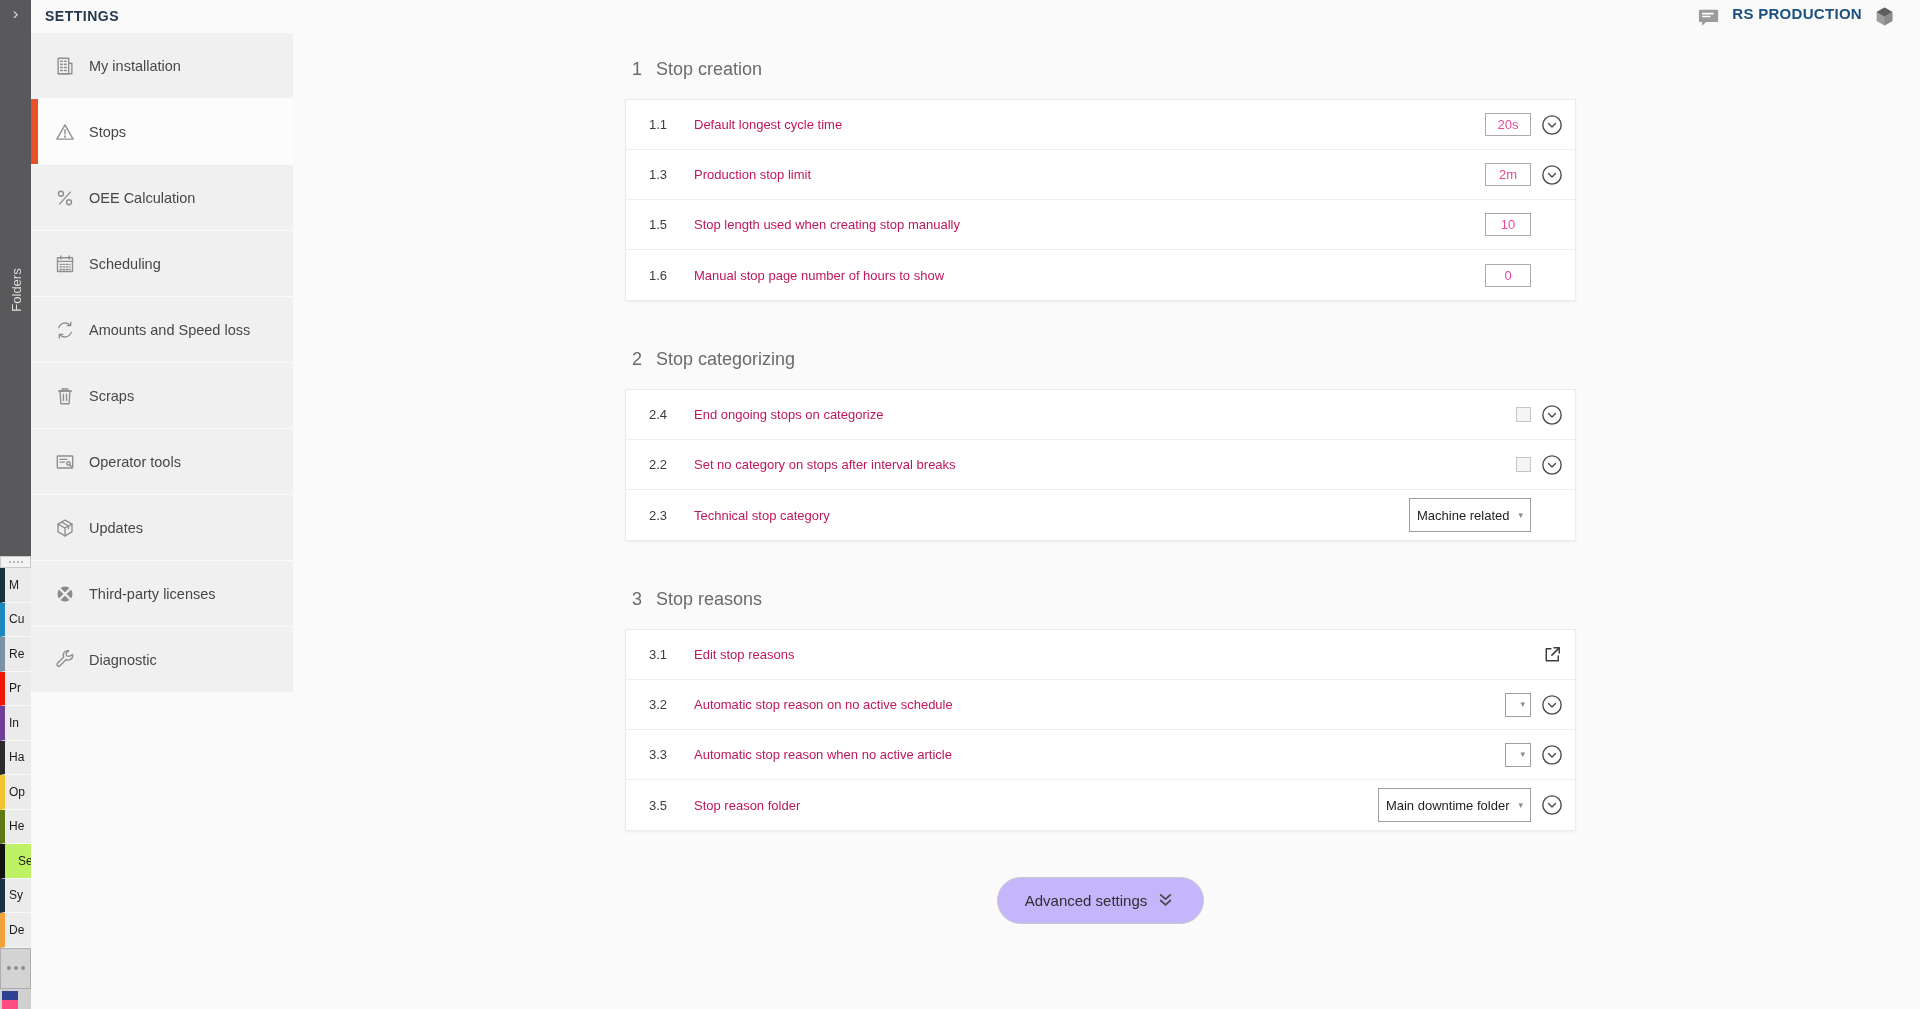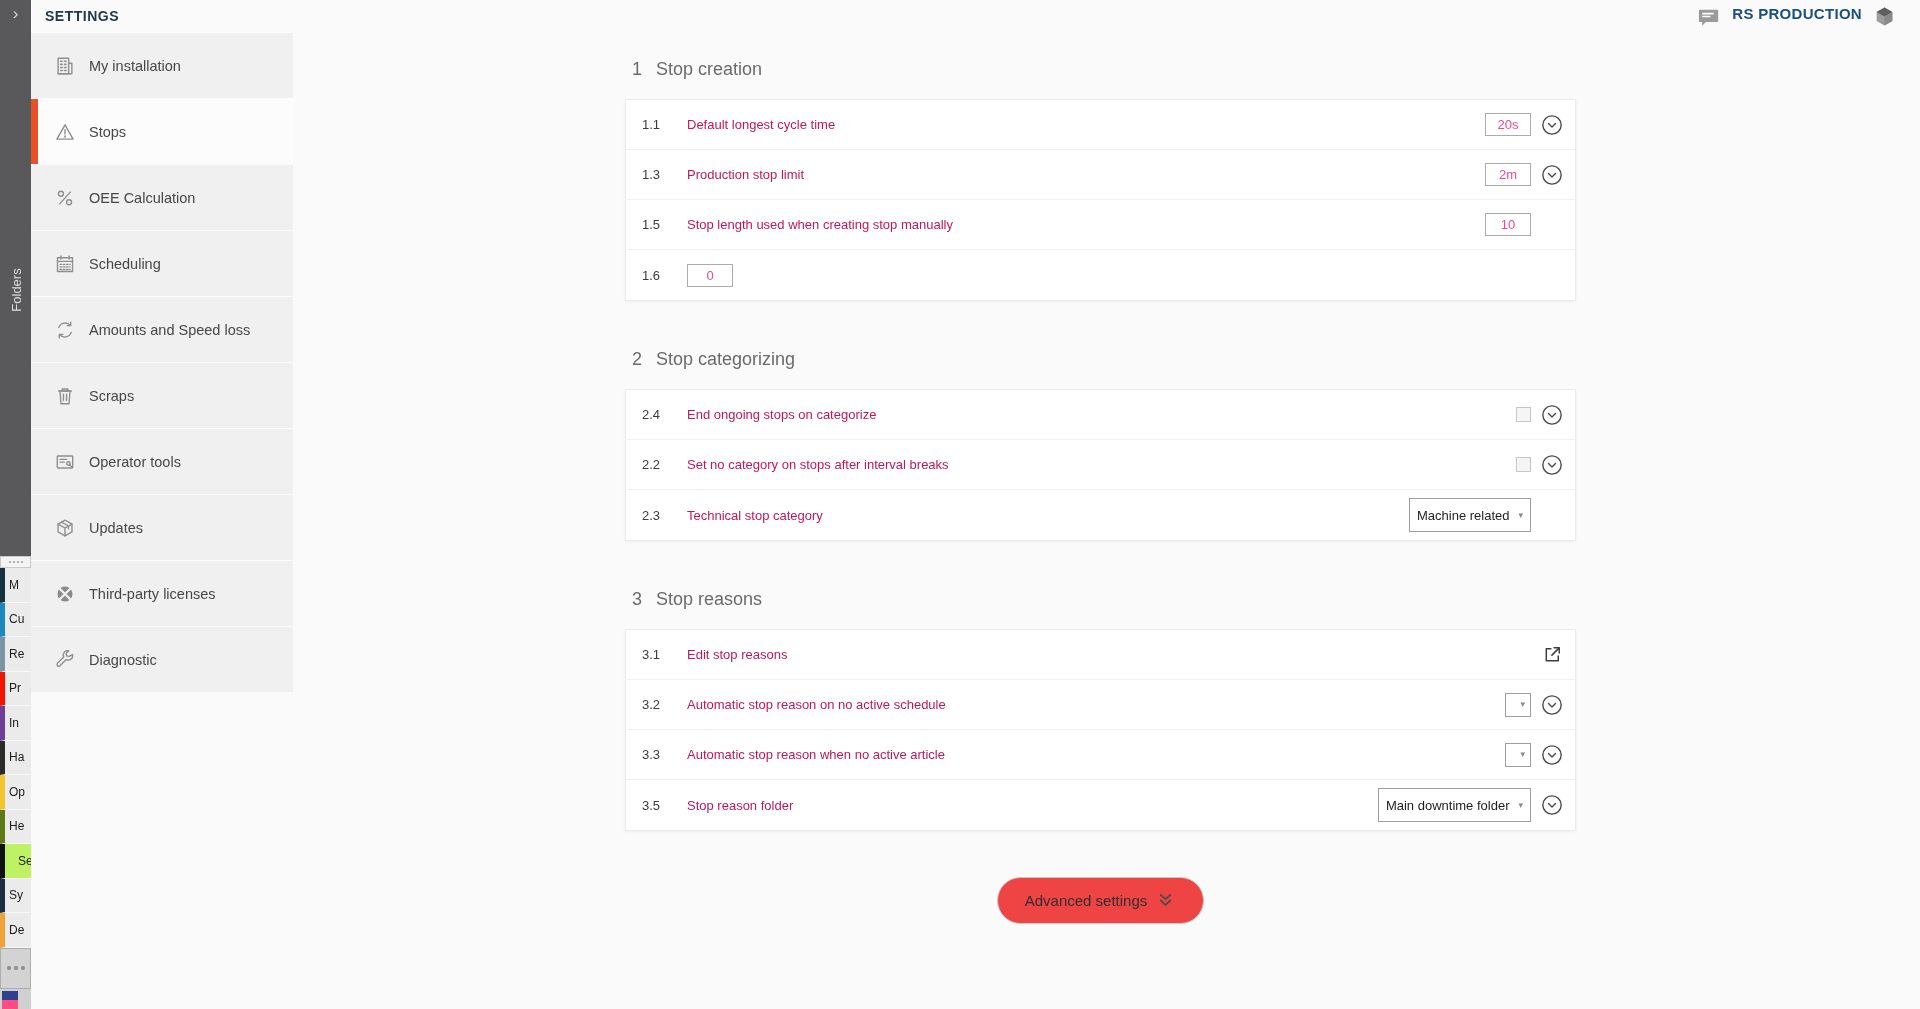--- a/index.html
+++ b/index.html
@@ -87,21 +87,21 @@
   .card {
     background:#fff; border:1px solid #ebebeb;
     box-shadow:0 1px 3px rgba(0,0,0,.05);
     margin-bottom:46px;
   }
   .row {
     height:50px; display:flex; align-items:center;
     padding:0 12px 0 16px; border-bottom:1px solid #efefef;
   }
   .row:last-child { border-bottom:none; }
-  .row-num { width:45px; font-size:13px; color:#3c3c3c; flex:none; }
+  .row-num { width:45px; font-size:13px; color:#3c3c3c; flex:none;margin-left:7px; }
   .row-label { flex:1; font-size:13px; color:#be185d; }
   .row-ctl { display:flex; align-items:center; margin-right:10px; }
   .exp-slot { width:22px; height:22px; flex:none; display:flex; align-items:center; justify-content:center; }
   .exp-slot.active { cursor:pointer; }
   .val-input {
     width:46px; height:23px; border:1px solid #ababab; background:#fff;
     text-align:center; font-size:13px; color:#ec4899; font-family:inherit; padding:0 2px;
   }
   .checkbox { width:15px; height:15px; border:1px solid #c6c6c6; background:#f5f5f5; cursor:pointer; }
   .select {
@@ -109,21 +109,21 @@
     display:flex; align-items:center; padding:16px 7px; gap:9px; cursor:pointer;
   }
   .select-text { font-size:13px; color:#1e1e1e; white-space:nowrap; }
   .caret { font-size:9px; color:#8a8a8a; line-height:1; }
   .select.empty { width:26px; padding:0 5px; justify-content:flex-end; }
 
   .adv-wrap { text-align:center; }
   .adv-btn {
     display:inline-flex; align-items:center; gap:8px;
     height:47px; padding:0 27px;
-    border:1px solid #c9c9c9; border-radius:24px; background:#ef4444;
+    border:1px solid #c9c9c9; border-radius:24px; background:#c4b5fd;
     font-size:15px; color:#2f2f2f; font-family:inherit; cursor:pointer;
   }
 </style>
 </head>
 <body>
 
 <div class="topbar-title">SETTINGS</div>
 <div class="topbar-right">
   <span class="tb-icon">
     <svg viewBox="0 0 26 24" width="24" height="22">
@@ -343,20 +343,21 @@
         <div class="row">
           <span class="row-num">1.5</span>
           <span class="row-label">Stop length used when creating stop manually</span>
           <span class="row-ctl">
             <input class="val-input" value="10" style="">
           </span>
           <span class="exp-slot"></span>
         </div>
         <div class="row">
           <span class="row-num">1.6</span>
+          <span class="row-label">Manual stop page number of hours to show</span>
           <span class="row-ctl">
             <input class="val-input" value="0" style="">
           </span>
           <span class="exp-slot"></span>
         </div>
       </div>
       <div class="section-title">
         <span>2</span>
         <span>Stop categorizing</span>
       </div>

